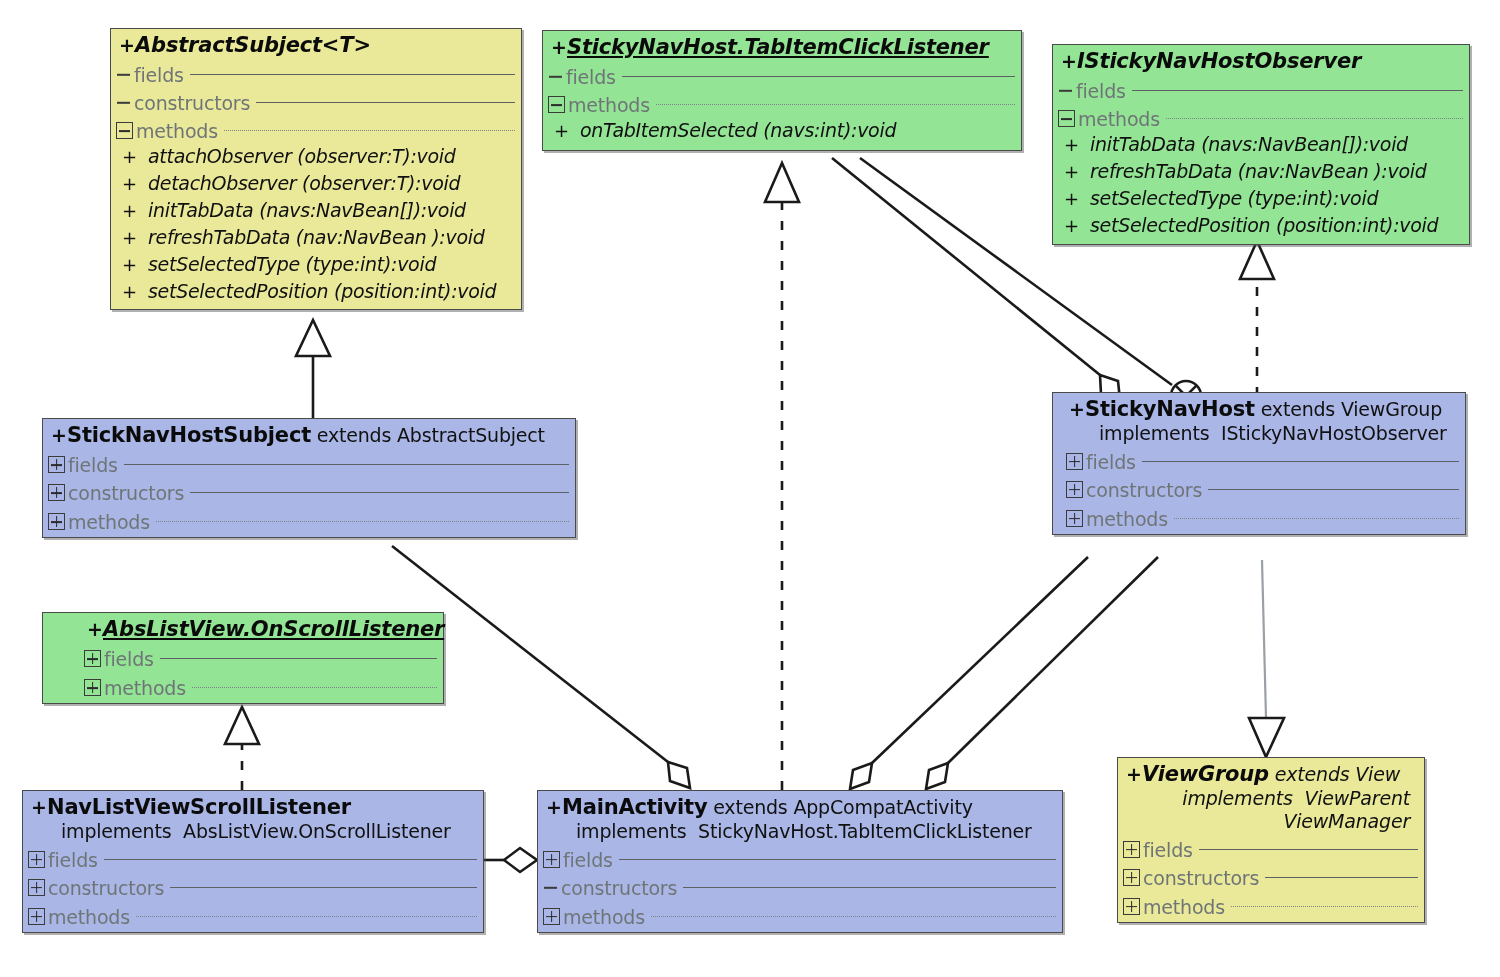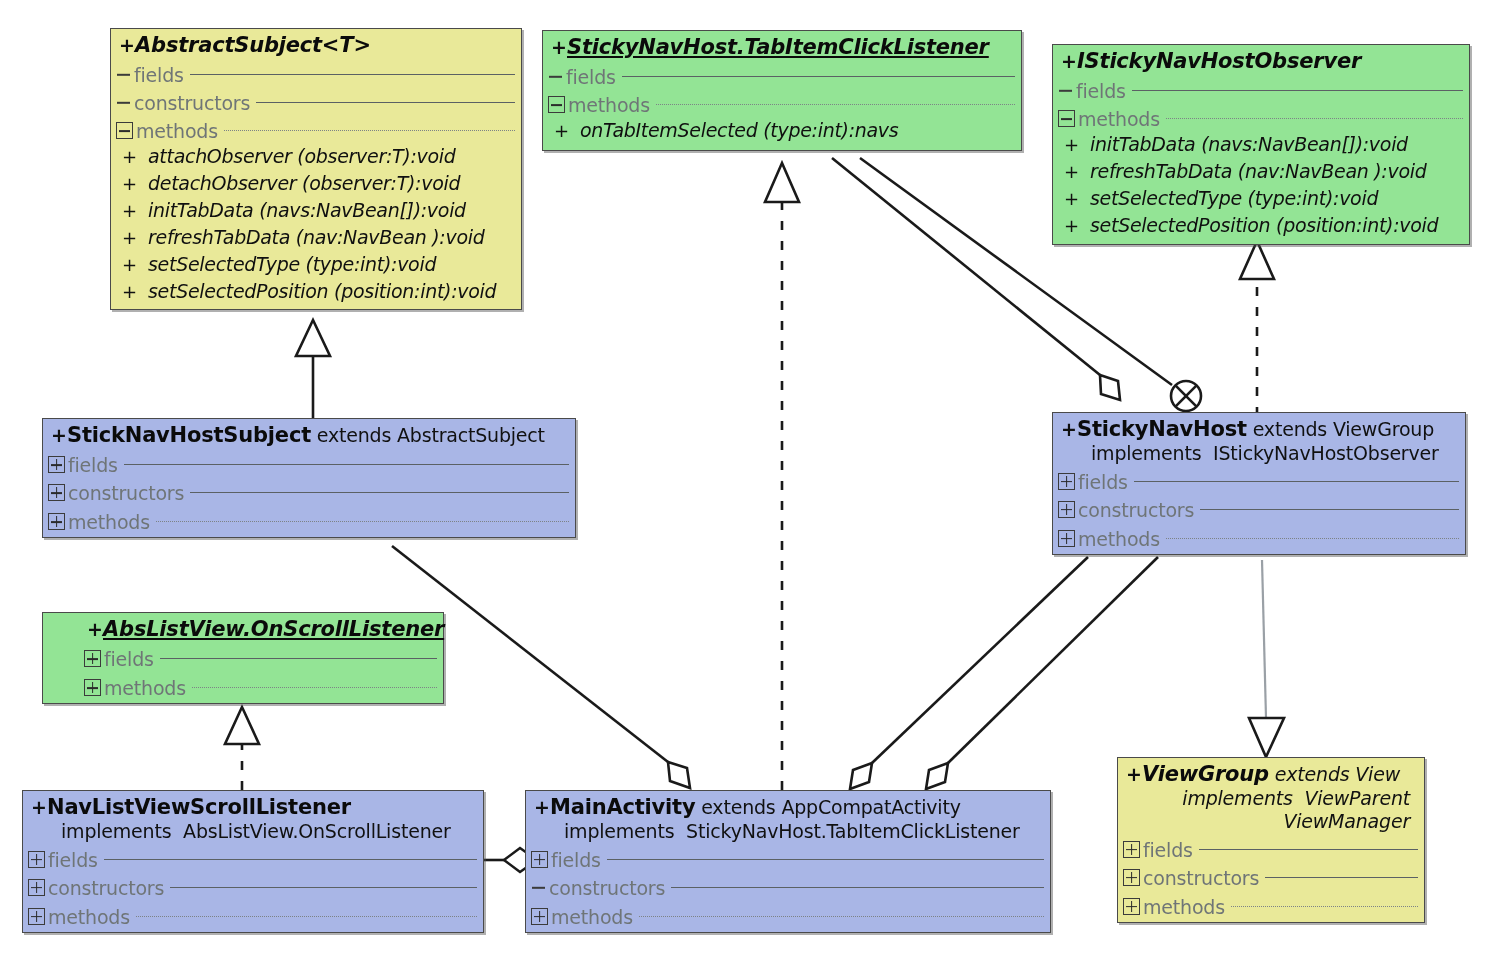--- a/index.html
+++ b/index.html
@@ -265,21 +265,21 @@
       <span class="comp-label">fields</span>
       <span class="rule"></span>
     </div>
     <div class="comp">
       <span class="toggle boxed"></span>
       <span class="comp-label">methods</span>
       <span class="rule dotted"></span>
     </div>
     <div class="member" style="height:31px;">
       <span class="mvis">+</span>
-      <span class="msig">onTabItemSelected (type:int):navs</span>
+      <span class="msig">onTabItemSelected (navs:int):void</span>
     </div>
   </div>
 
   <div class="uml-box green" style="left:1052px; top:44px; width:418px;">
     <div class="hdr">
       <span class="hdr-line">
         <span class="vis">+</span><span class="cname ital">IStickyNavHostObserver</span>
       </span>
     </div>
     <div class="comp">
@@ -326,21 +326,21 @@
       <span class="comp-label">constructors</span>
       <span class="rule"></span>
     </div>
     <div class="comp" style="height:30px;">
       <span class="toggle boxed plus"></span>
       <span class="comp-label">methods</span>
       <span class="rule dotted"></span>
     </div>
   </div>
 
-  <div class="uml-box blue" style="left:1052px; top:412px; width:414px;">
+  <div class="uml-box blue" style="left:1052px; top:392px; width:414px;padding-left:8px;">
     <div class="hdr">
       <span class="hdr-line">
         <span class="vis">+</span><span class="cname">StickyNavHost</span><span class="cextra">&nbsp;</span><span class="cextra">extends</span><span class="cextra">&nbsp;</span><span class="cextra">ViewGroup</span>
       </span>
       <span class="hdr-line indent">
         <span class="cextra">implements</span><span class="cextra">&nbsp;&nbsp;</span><span class="cextra">IStickyNavHostObserver</span>
       </span>
     </div>
     <div class="comp">
       <span class="toggle boxed plus"></span>
@@ -396,21 +396,21 @@
       <span class="comp-label">constructors</span>
       <span class="rule"></span>
     </div>
     <div class="comp" style="height:30px;">
       <span class="toggle boxed plus"></span>
       <span class="comp-label">methods</span>
       <span class="rule dotted"></span>
     </div>
   </div>
 
-  <div class="uml-box blue" style="left:525px; top:790px; width:526px;">
+  <div class="uml-box blue" style="left:537px; top:790px; width:526px;">
     <div class="hdr">
       <span class="hdr-line">
         <span class="vis">+</span><span class="cname">MainActivity</span><span class="cextra">&nbsp;</span><span class="cextra">extends</span><span class="cextra">&nbsp;</span><span class="cextra">AppCompatActivity</span>
       </span>
       <span class="hdr-line indent">
         <span class="cextra">implements</span><span class="cextra">&nbsp;&nbsp;</span><span class="cextra">StickyNavHost.TabItemClickListener</span>
       </span>
     </div>
     <div class="comp">
       <span class="toggle boxed plus"></span>

